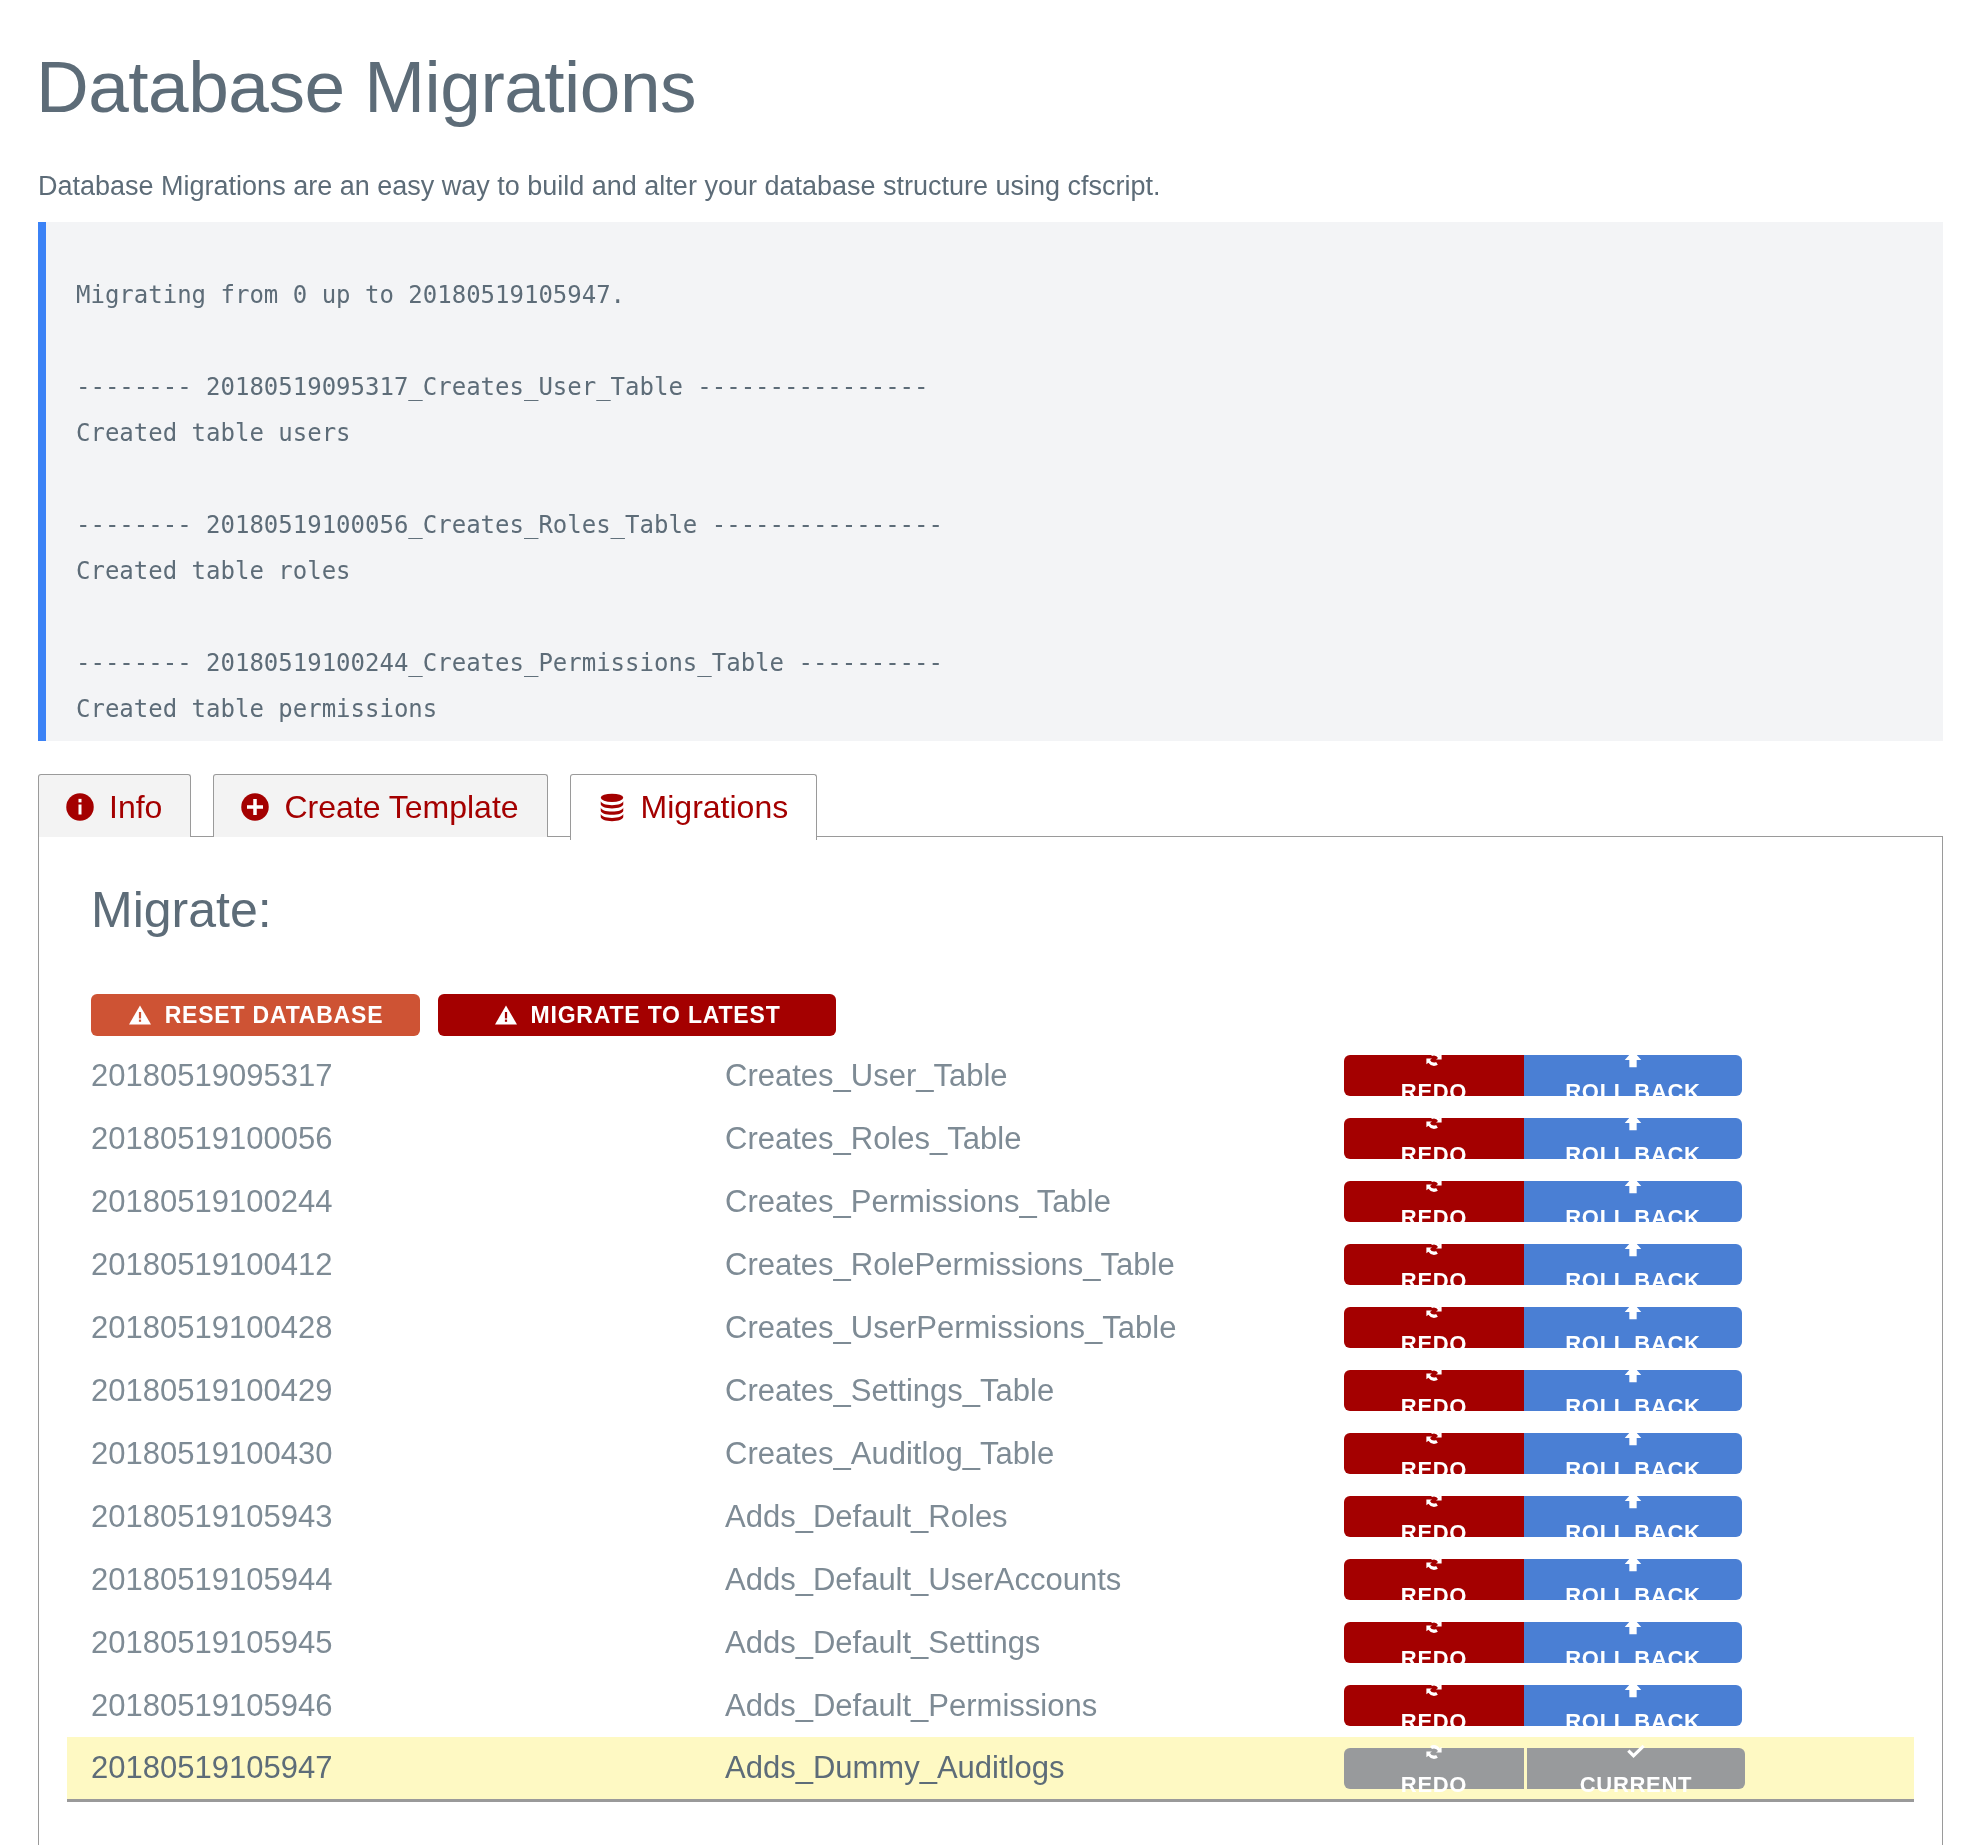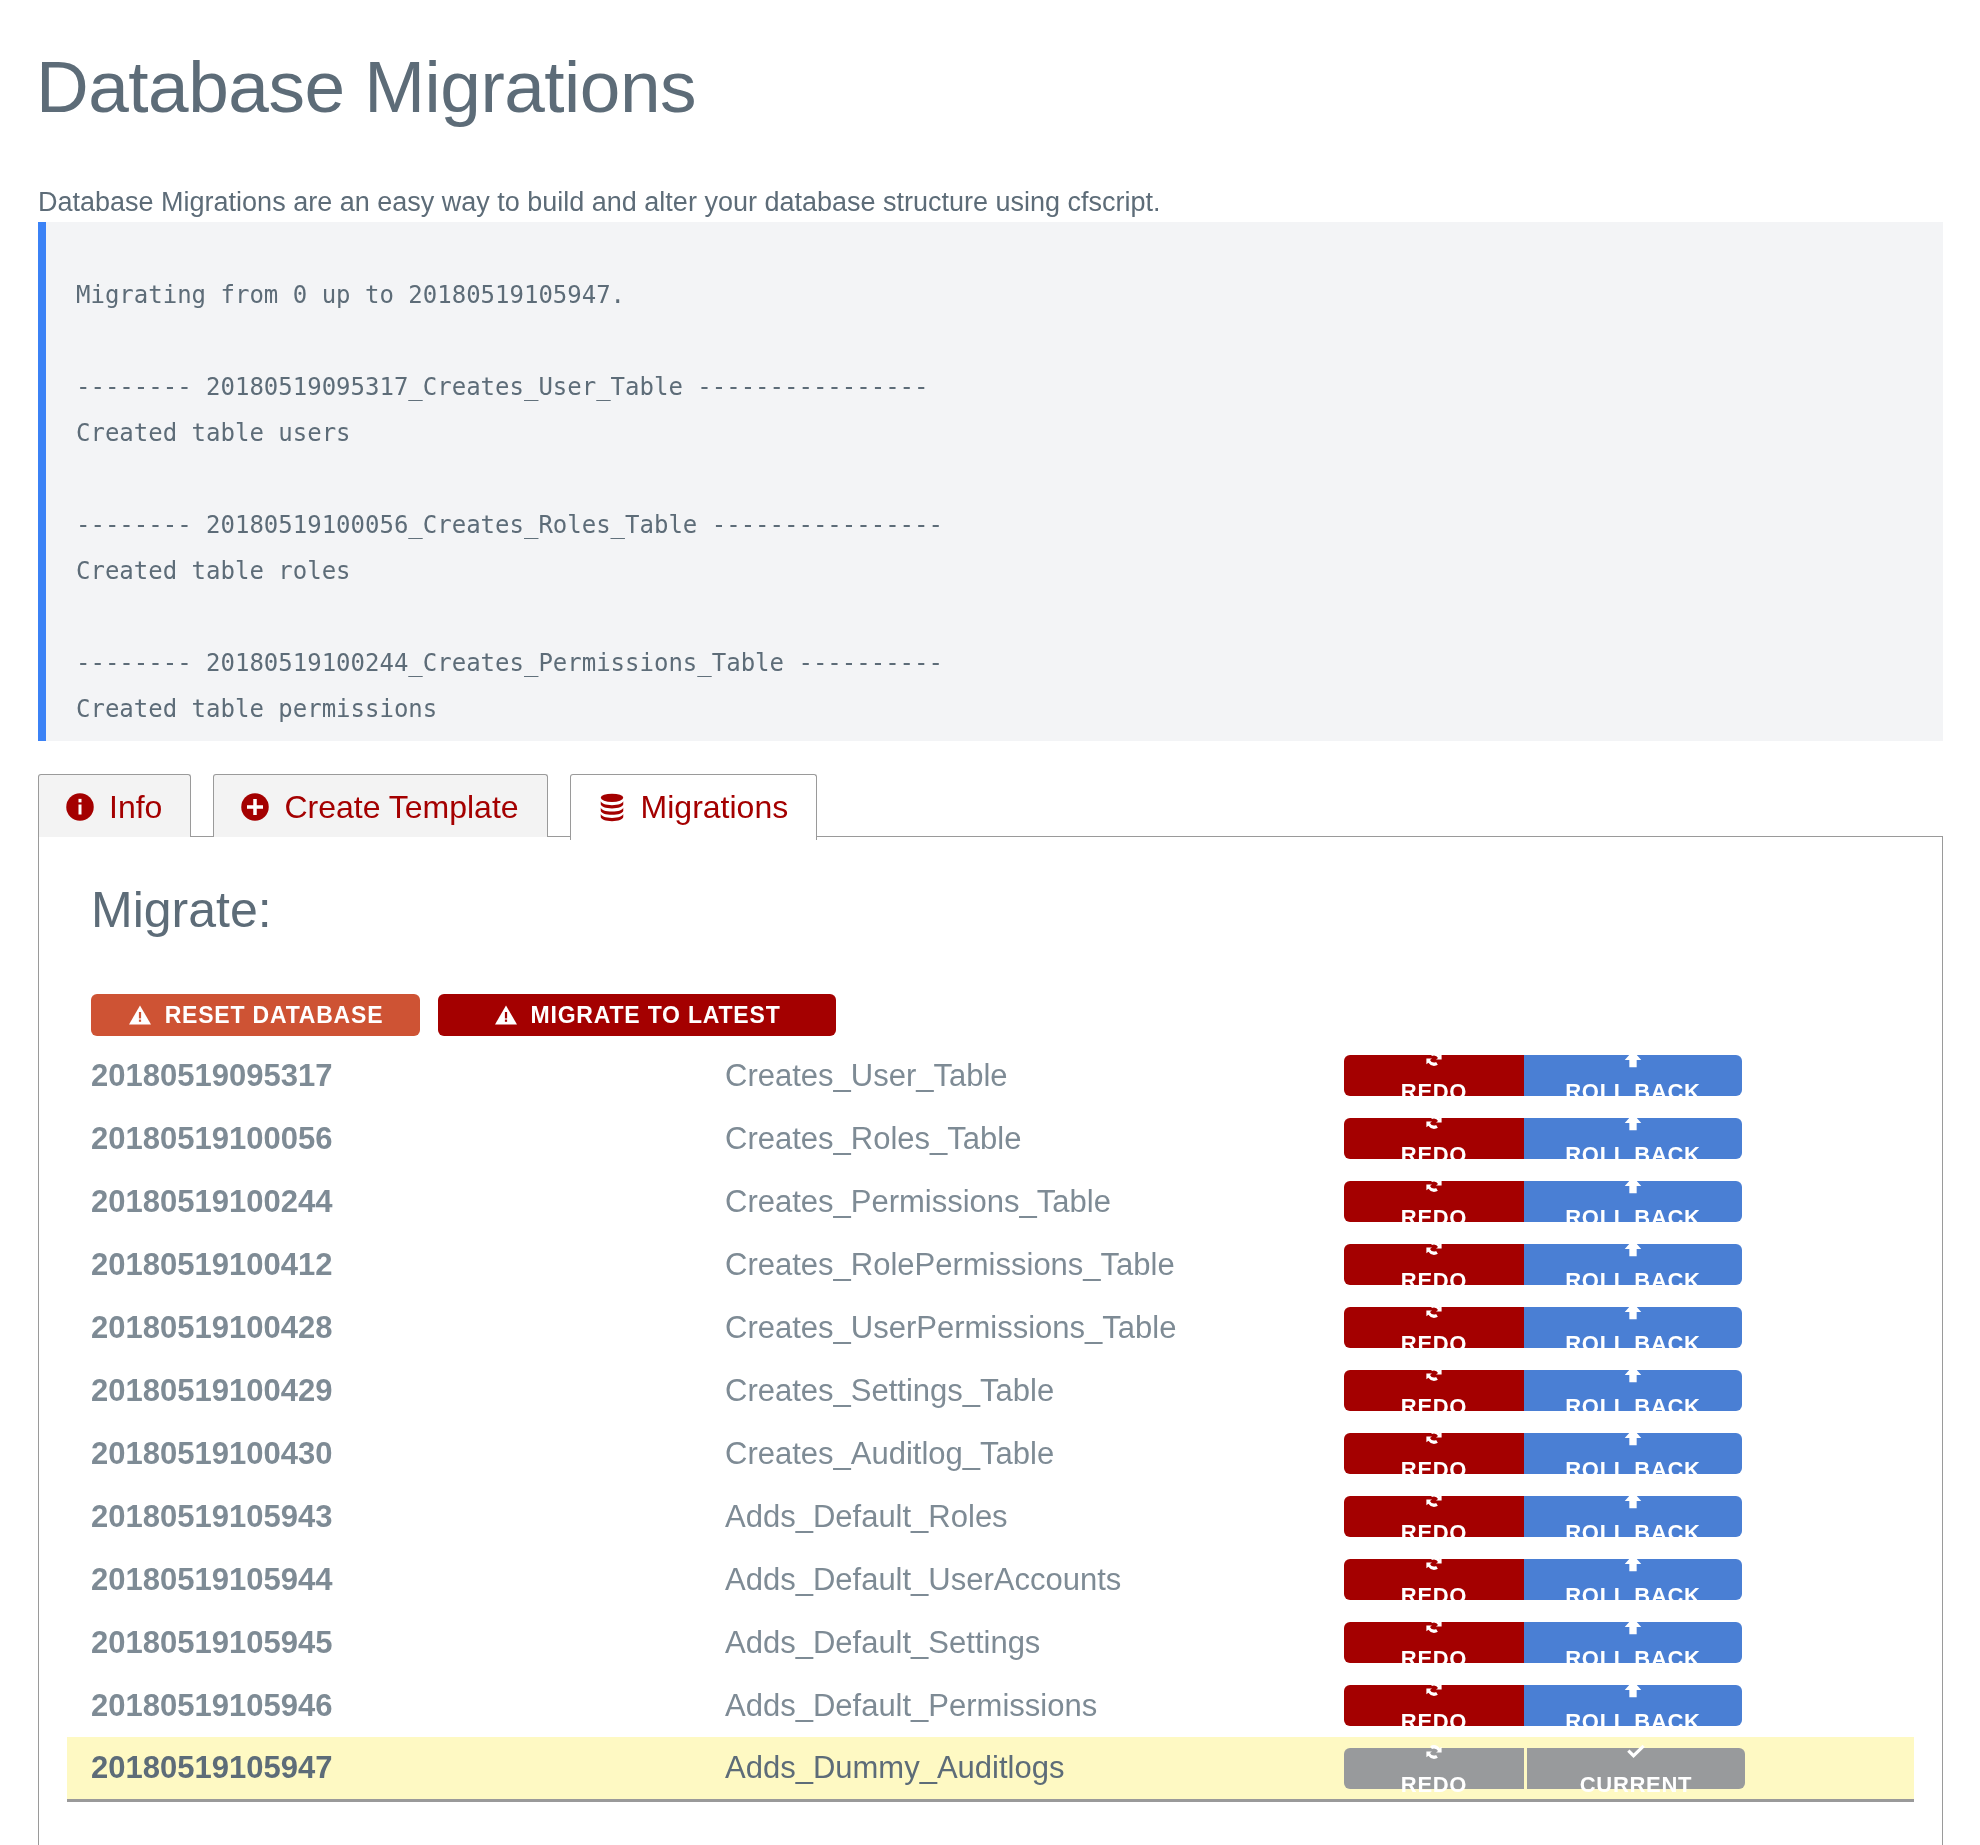--- a/index.html
+++ b/index.html
@@ -15,21 +15,21 @@
   .page { position: relative; width: 1980px; height: 1845px; }
 
   
   .page-title {
     position: absolute; left: 36px; top: -4px;
     font-size: 73px; font-weight: 400;
     color: #5d6c78; letter-spacing: -0.5px;
     white-space: nowrap;
   }
   .page-intro {
-    position: absolute; left: 38px; top: 160px;
+    position: absolute; left: 38px; top: 144px;
     font-size: 27px; font-weight: 400; color: #5d6c78;
     white-space: nowrap;
   }
 
   
   .console-wrap {
     position: absolute; left: 38px; top: 222px;
     width: 1905px; height: 519px;
     background: #f3f4f6;
     border-left: 8px solid #3b82f6;
@@ -111,21 +111,21 @@
     display: flex; align-items: center;
     height: 63px;
     padding: 0 0 0 24px;
   }
   .mrow.current {
     background: #fef9c3;
     border-bottom: 3px solid #9a9a9a;
     height: 65px;
   }
   .mcol-ver {
-    width: 634px; font-size: 31px; color: #7e8b95; flex: none; font-weight: bold;
+    width: 634px; font-size: 31px; color: #7e8b95; flex: none;
   }
   .mcol-name {
     width: 619px; font-size: 31px; color: #7e8b95; flex: none;
   }
   .mrow.current .mcol-ver,
   .mrow.current .mcol-name { color: #5d6c78; }
   .mcol-btns { display: flex; flex: none; }
 
   .rbtn {
     border: none;

